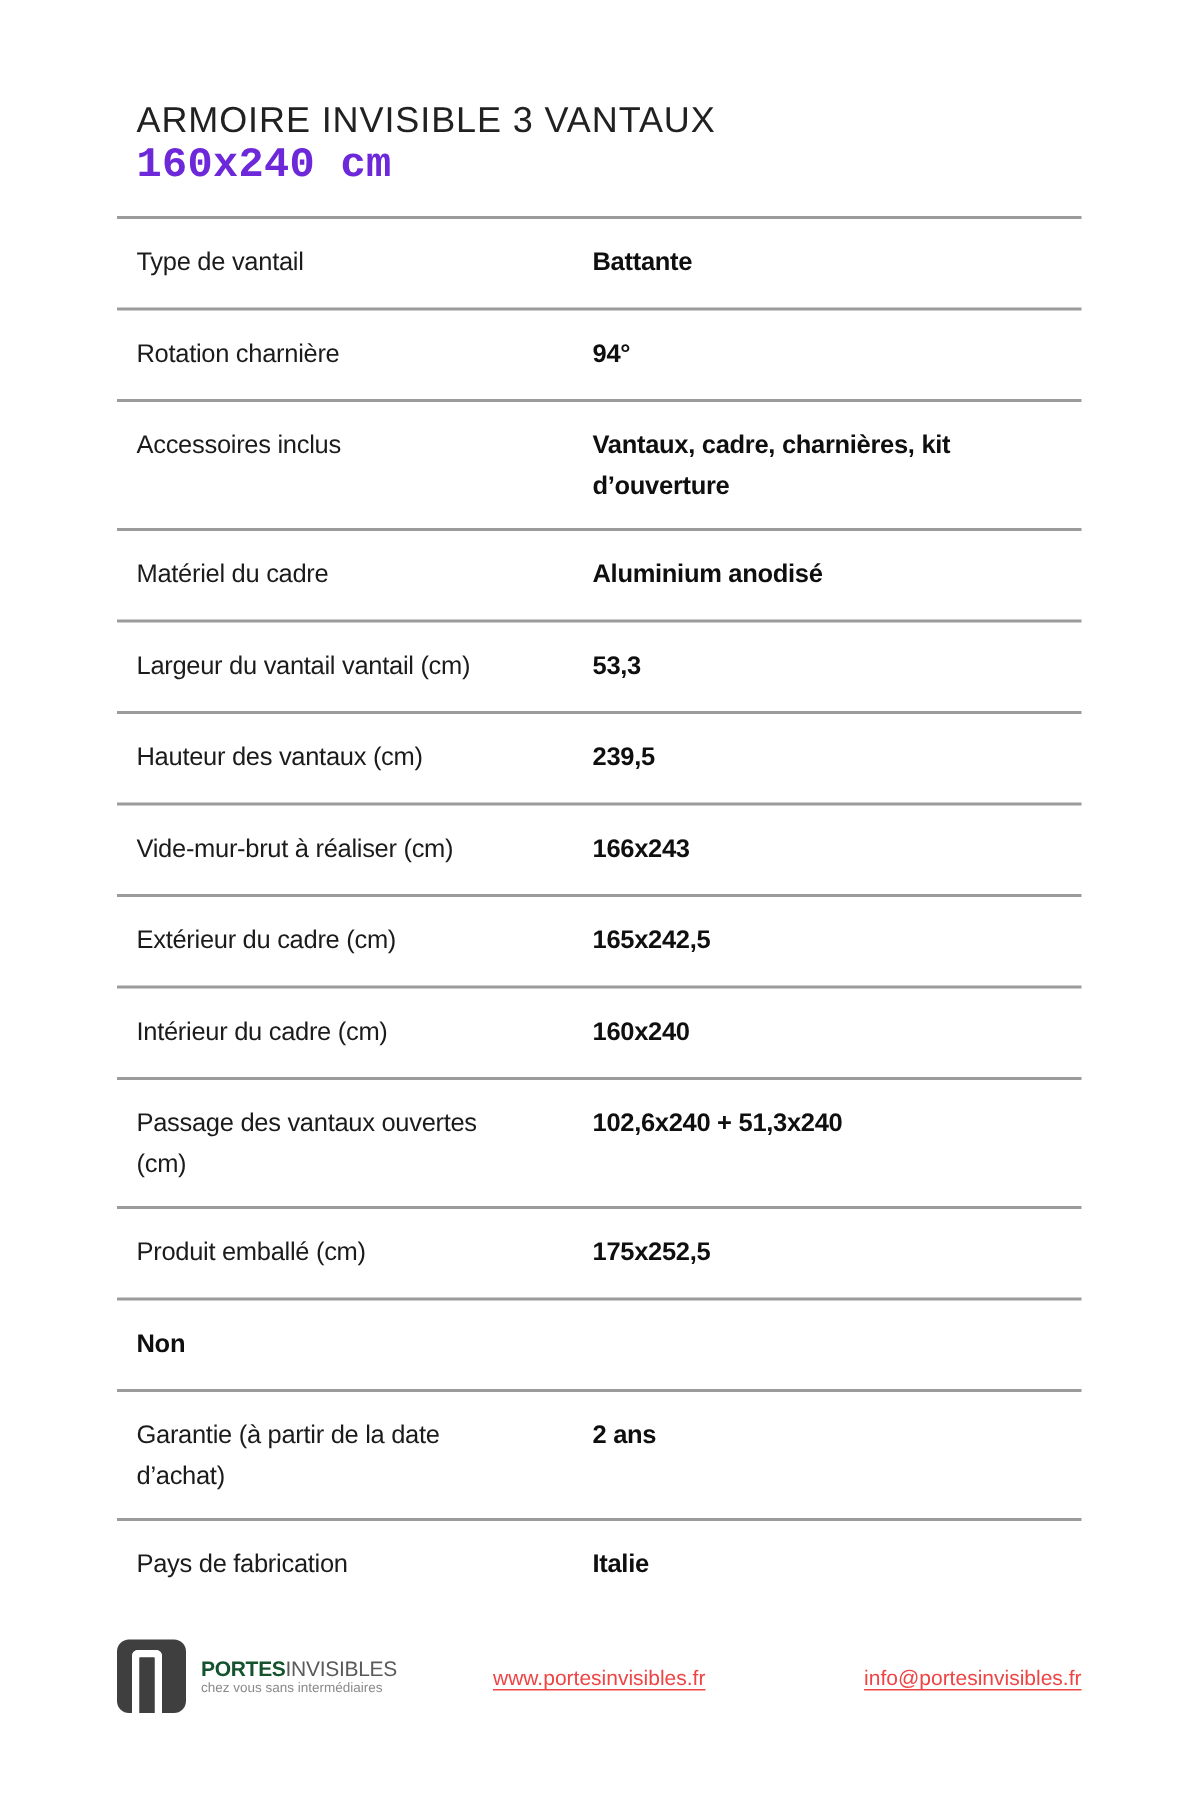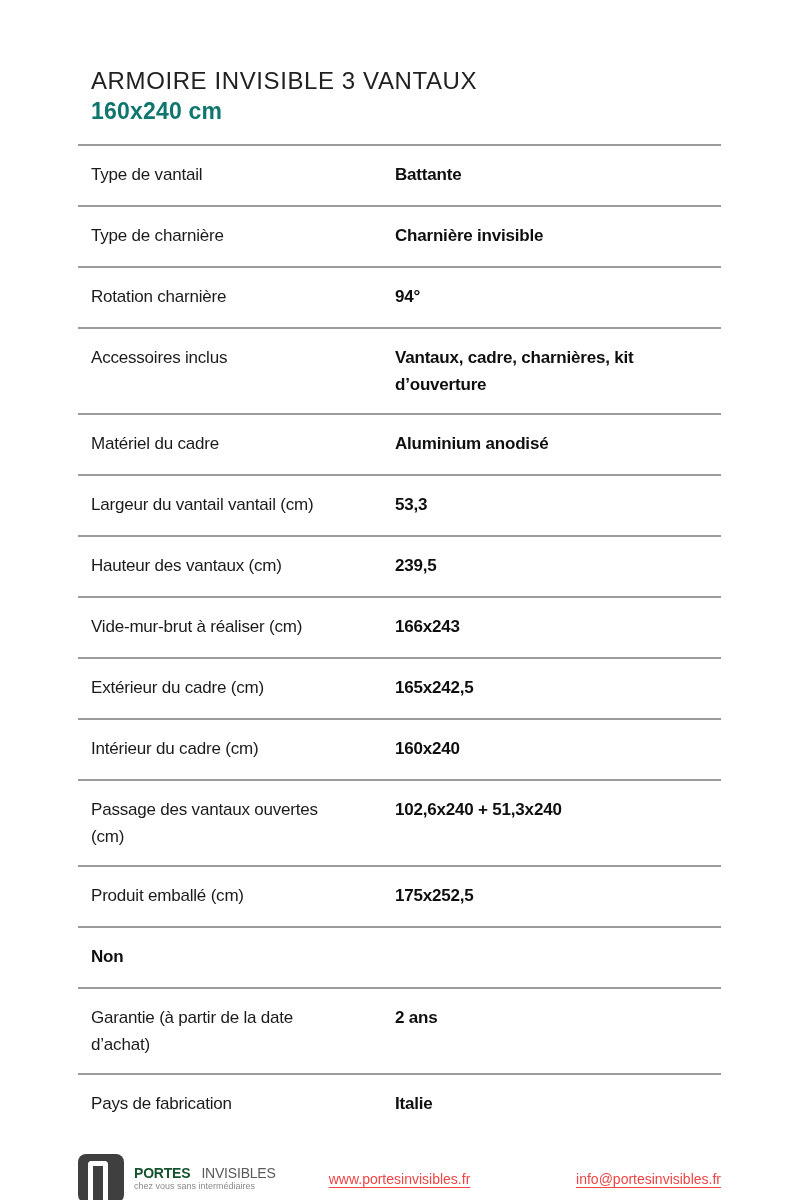--- a/index.html
+++ b/index.html
@@ -18,24 +18,25 @@
 
   
   .header { padding: 66px 0 0 13px; }
   .page-title {
     font-size: 24px; font-weight: 400;
     letter-spacing: 0.6px; color: #212121;
     line-height: 30px;
     white-space: nowrap;
   }
   .page-subtitle {
-    font-size: 23px; font-weight: 700;
-    letter-spacing: 0.2px; color: #0f766e;
+    font-size: 28px; font-weight: 700;
+    letter-spacing: 0.2px; color: #6d28d9;
     line-height: 30px;
     margin-bottom: 18px;
+    font-family: Liberation Mono, monospace;
   }
 
   
   .spec-table { width: 100%; }
   .spec-row {
     display: flex;
     align-items: flex-start;
     min-height: 61px;
     border-top: 2px solid #9b9b9b;
     padding: 15px 0 15px 13px;
@@ -82,21 +83,21 @@
     border-right: 5px solid #ffffff;
     border-top-left-radius: 4px;
     border-top-right-radius: 4px;
   }
   .brand-text { margin-left: 10px; }
   .brand-name {
     font-size: 14px; letter-spacing: -0.2px; line-height: 16px;
     white-space: nowrap;
   }
   .brand-name .bold { font-weight: 700; color: #14532d; }
-  .brand-name .light { font-weight: 400; color: #5a5a5a; padding-left: 11px; }
+  .brand-name .light { font-weight: 400; color: #5a5a5a; }
   .brand-tagline {
     font-size: 9px; color: #8a8a8a; line-height: 11px;
     white-space: nowrap;
   }
   .footer-link {
     font-size: 14px;
     color: #ef4444;
     text-decoration: underline;
     text-underline-offset: 3px;
     white-space: nowrap;
@@ -113,24 +114,20 @@
     <div class="page-title">ARMOIRE INVISIBLE 3 VANTAUX</div>
     <div class="page-subtitle">160x240 cm</div>
   </div>
 
   <div class="spec-table">
     <div class="spec-row">
       <div class="spec-label">Type de vantail</div>
       <div class="spec-value">Battante</div>
     </div>
 
-    <div class="spec-row">
-      <div class="spec-label">Type de charnière</div>
-      <div class="spec-value">Charnière invisible</div>
-    </div>
 
     <div class="spec-row">
       <div class="spec-label">Rotation charnière</div>
       <div class="spec-value">94°</div>
     </div>
 
     <div class="spec-row">
       <div class="spec-label">Accessoires inclus</div>
       <div class="spec-value">Vantaux, cadre, charnières, kit
 d’ouverture</div>

